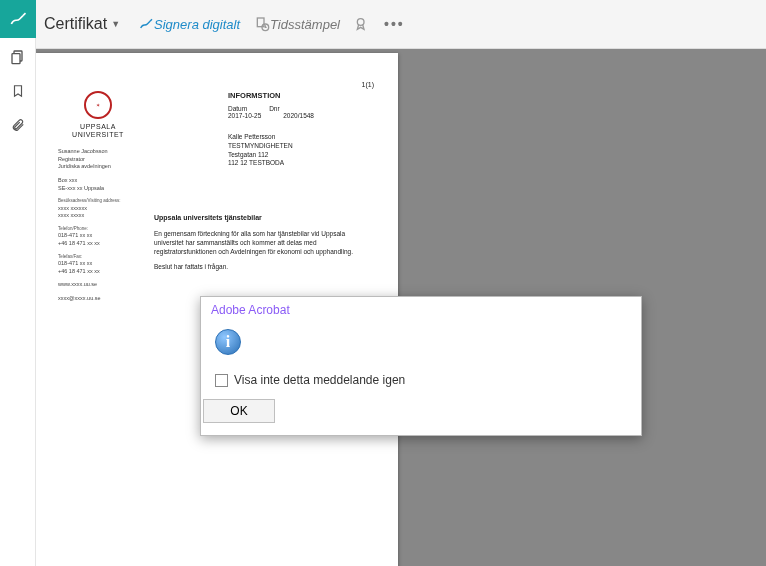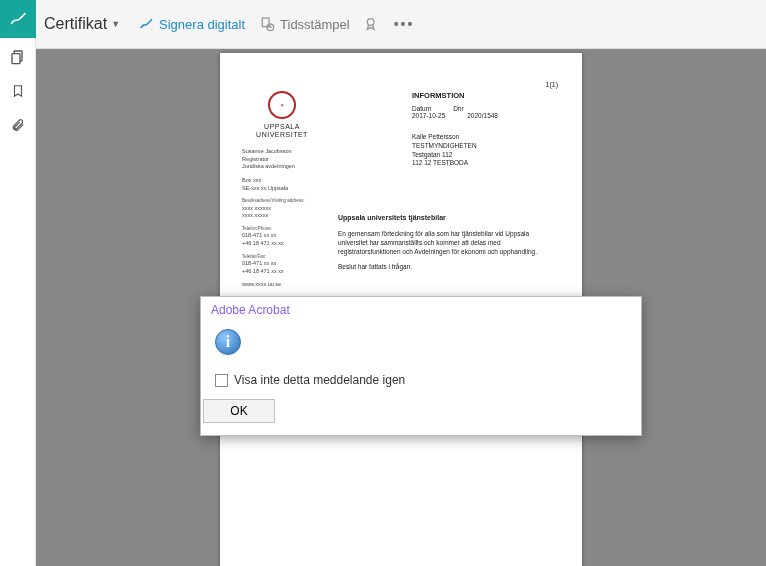--- a/index.html
+++ b/index.html
@@ -58,36 +58,36 @@
   }
   .toolbar-title {
     font-size: 16px; color: #333;
     display: flex; align-items: center; gap: 4px;
     margin-right: 4px;
   }
   .dropdown-caret {
     font-size: 9px; color: #666;
   }
   .tb-item {
-    display: flex; align-items: center; gap: 5px;
+    display: flex; align-items: center; 
     font-size: 13px;
     color: #777;
+    font-style: italic;
   }
   .tb-item.active { color: #1f8bc9; }
   .tb-icon { width:16px; height:16px; display:flex; align-items:center; justify-content:center; }
   .tb-more { color:#777; font-weight:bold; letter-spacing:2px; font-size:14px; }
 
   
   .doc-area {
     flex: 1;
     background: #878787;
     position: relative;
     overflow: hidden;
     display: flex;
-    justify-content: center;
   }
   .page {
     margin-top: 4px;
     width: 362px;
     height: 556px;
     background: #fff;
     position: relative;
     box-shadow: 0 1px 4px rgba(0,0,0,0.4);
     font-size: 6px;
     color: #222;

